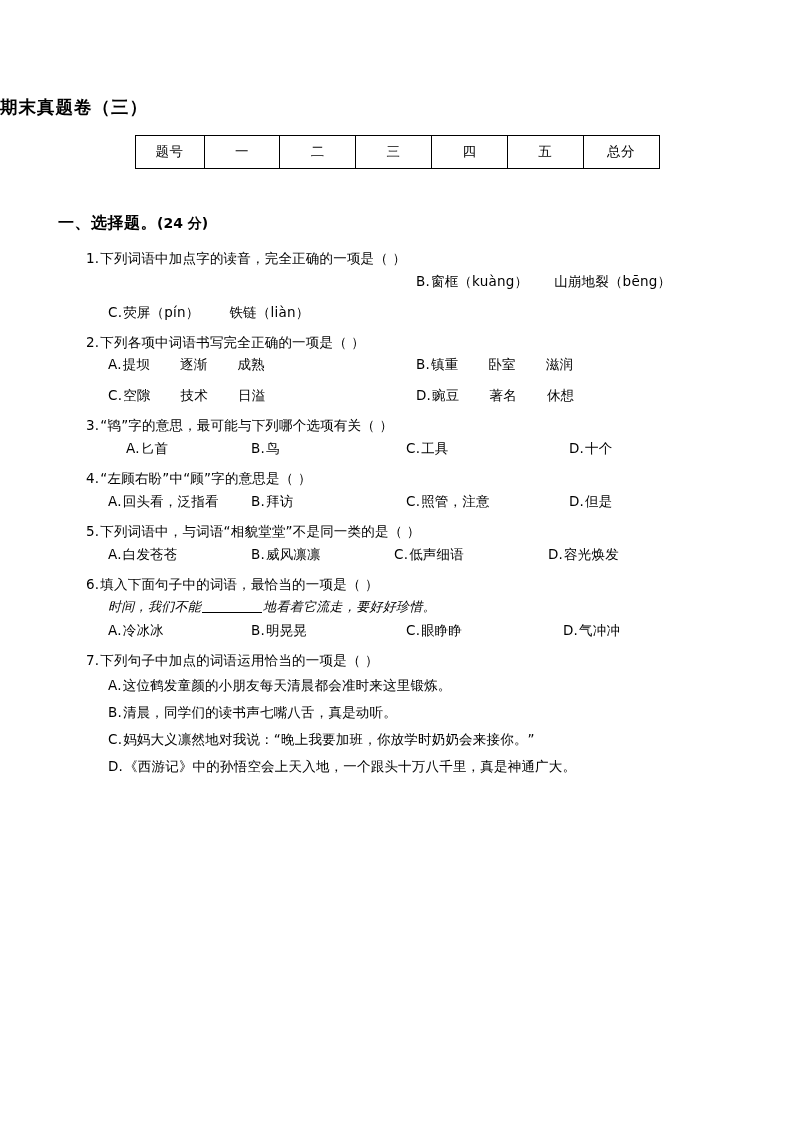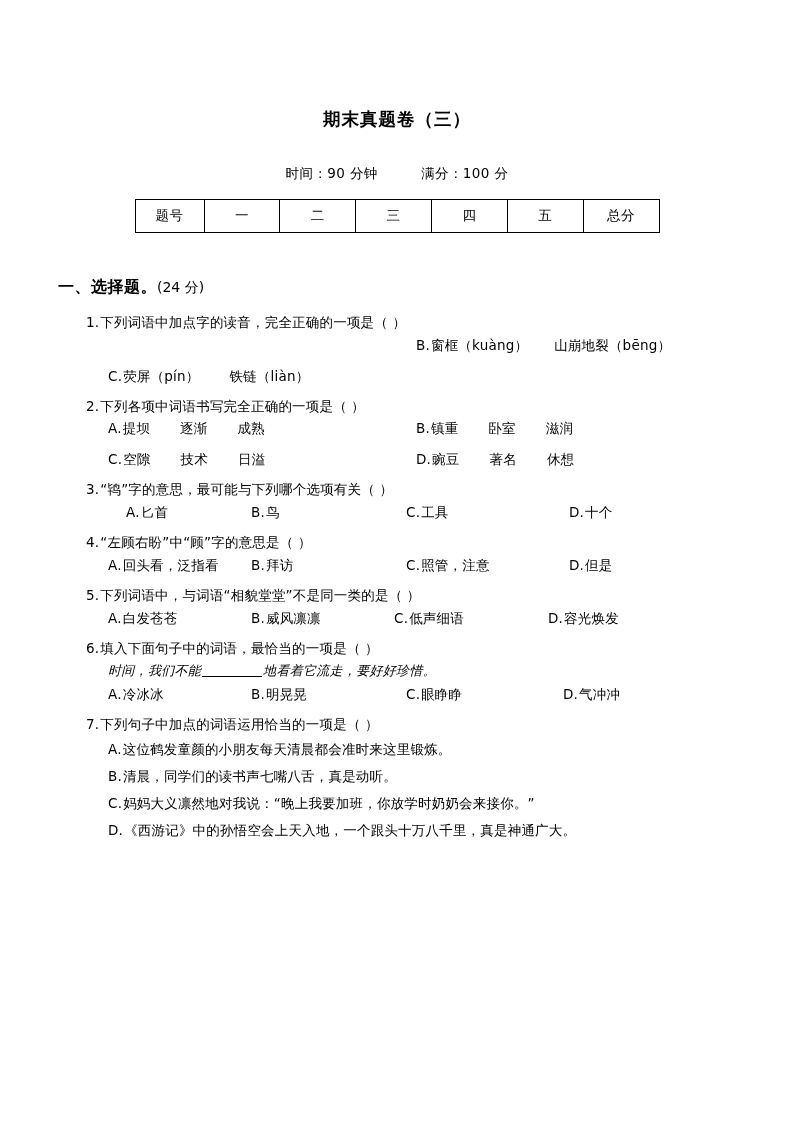--- a/index.html
+++ b/index.html
@@ -18,25 +18,25 @@
   .page {
     position: relative;
     width: 794px;
     height: 1123px;
     box-sizing: border-box;
     padding: 0;
   }
 
   
   .doc-title {
-    text-align: center;
+    text-align: left;
     font-size: 17.5px;
     font-weight: bold;
     letter-spacing: 1px;
-    margin: 12px;
+    margin: 0;
     padding-top: 96px;
     line-height: 1.3;
   }
   .meta-line {
     text-align: center;
     font-size: 13.5px;
     margin: 0;
     padding-top: 22px;
     letter-spacing: 0.4px;
   }
@@ -70,21 +70,21 @@
 
   
   .section-head {
     font-size: 16px;
     font-weight: bold;
     margin: 0;
     padding: 44px 0 0 58px;
     letter-spacing: 0.5px;
   }
   .section-head .pts {
-    font-weight: normal;
+    font-weight: bold;
     font-size: 14px;
     letter-spacing: 0;
   }
 
   
   .qlist {
     padding: 14px 0 0 0;
   }
   .q {
     padding: 0 44px 0 86px;
@@ -141,25 +141,20 @@
   }
   .opt-line .tag { margin-right: 1px; }
 </style>
 </head>
 <body>
 
 <div class="page">
 
   <h1 class="doc-title">期末真题卷（三）</h1>
 
-  <p class="meta-line">
-    <span>时间：90 分钟</span>
-    <span class="meta-gap"></span>
-    <span>满分：100 分</span>
-  </p>
 
   <div class="score-table-wrap">
     <table class="score-table">
       <tbody>
         <tr>
           <td class="lbl">题号</td>
           <td>一</td>
           <td>二</td>
           <td>三</td>
           <td>四</td>

